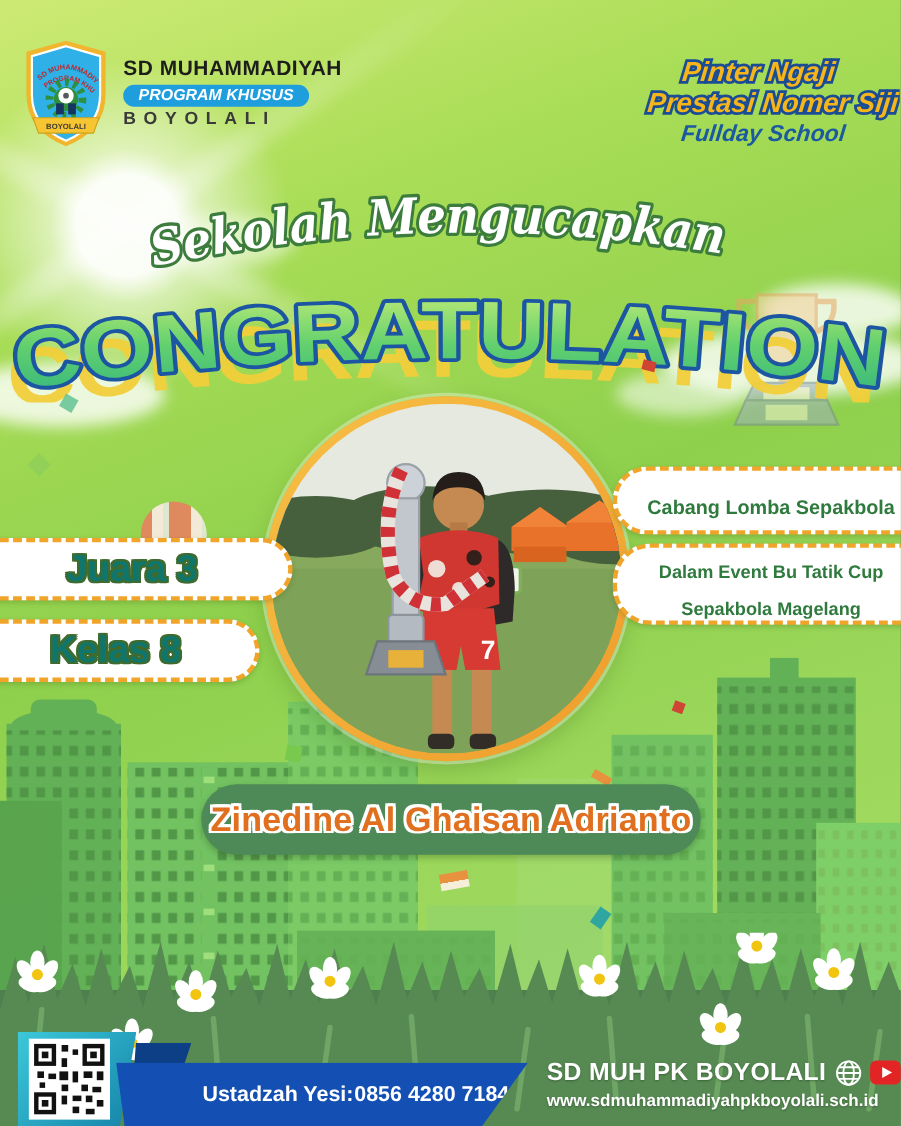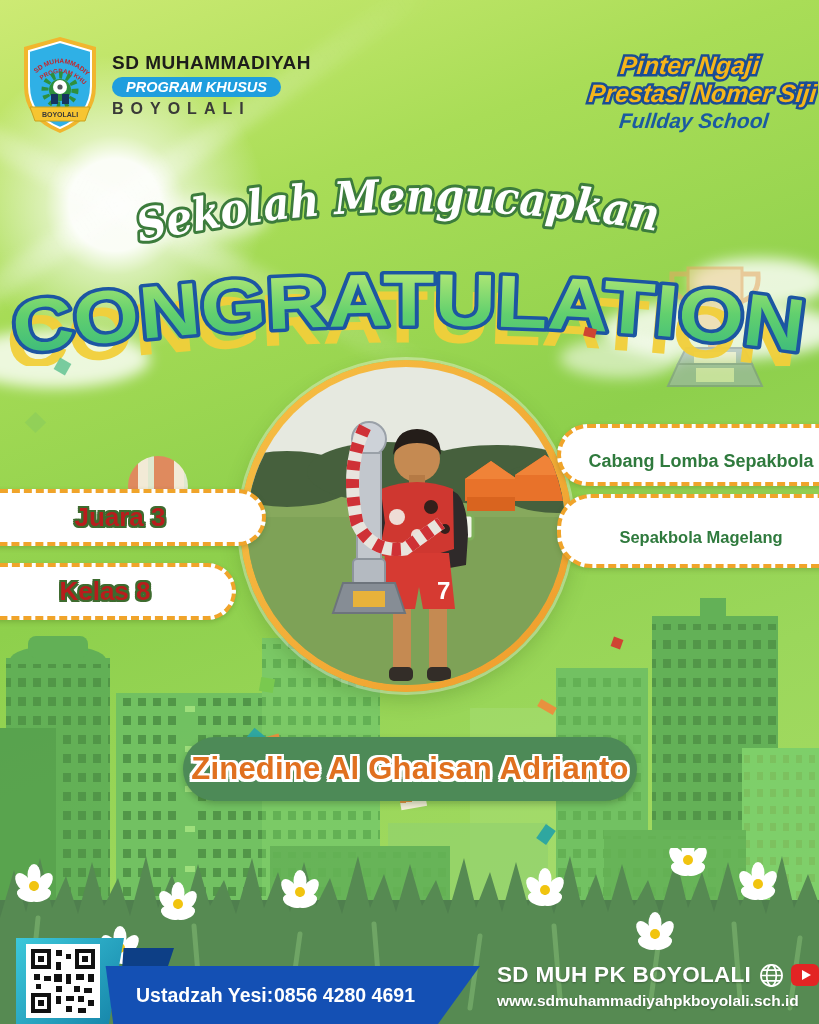--- a/index.html
+++ b/index.html
@@ -15,47 +15,47 @@
   .cloud{position:absolute;background:rgba(255,255,255,.8);border-radius:50%;filter:blur(7px);}
   
   .logo-wrap{left:18px;top:34px;display:flex;align-items:center;gap:10px;}
   .logo-text .l1{font-size:19px;font-weight:800;color:#1d1d1b;letter-spacing:.5px;}
   .logo-text .l2{display:inline-block;margin-top:3px;background:#1f9ede;color:#fff;font-style:italic;font-weight:700;font-size:14.5px;padding:2px 14px;border-radius:10px;}
   .logo-text .l3{margin-top:3px;font-size:16px;font-weight:600;color:#3a3a38;letter-spacing:7px;}
   
   .pill{position:absolute;background:#fff;border:4px dashed #f0a42a;display:flex;flex-direction:column;align-items:center;justify-content:center;box-sizing:border-box;}
   .pill-left{border-radius:0 34px 34px 0;box-shadow:0 2px 5px rgba(60,90,20,.25);}
   .pill-right{border-radius:34px 0 0 34px;box-shadow:0 2px 5px rgba(60,90,20,.25);}
-  .award-txt{font-size:26px;font-weight:800;color:#b91c1c;
+  .award-txt{font-size:34px;font-weight:800;color:#0f766e;
     text-shadow:-2px -2px 0 #3e6b2f,2px -2px 0 #3e6b2f,-2px 2px 0 #3e6b2f,2px 2px 0 #3e6b2f,0 -2px 0 #3e6b2f,0 2px 0 #3e6b2f,-2px 0 0 #3e6b2f,2px 0 0 #3e6b2f;}
   .event-txt{font-size:18px;font-weight:800;color:#2f7a3d;line-height:1.2;text-align:center;margin-top:14px;}
   .event-txt.sm{font-size:16.5px;}
   
   .photo-ring{left:240px;top:360px;width:332px;height:332px;border-radius:50%;
     background:linear-gradient(135deg,#f6c045,#ef9c2c);padding:7px;box-sizing:border-box;
     box-shadow:0 0 0 3px rgba(255,255,255,.35),0 8px 20px rgba(50,90,20,.25);}
   .photo-inner{width:100%;height:100%;border-radius:50%;overflow:hidden;}
   
   .name-banner{left:183px;top:713px;width:454px;height:64px;background:#4d8a57;border-radius:32px;
-    display:flex;align-items:center;justify-content:center;box-shadow:0 3px 6px rgba(40,70,25,.3);margin-top:24px;}
+    display:flex;align-items:center;justify-content:center;box-shadow:0 3px 6px rgba(40,70,25,.3);}
   .name-txt{font-size:31px;font-weight:800;letter-spacing:.2px;color:#e0701f;white-space:nowrap;
     text-shadow:-2.5px -2.5px 0 #fff,2.5px -2.5px 0 #fff,-2.5px 2.5px 0 #fff,2.5px 2.5px 0 #fff,0 -2.5px 0 #fff,0 2.5px 0 #fff,-2.5px 0 0 #fff,2.5px 0 0 #fff;}
   
   .balloon{left:128px;top:456px;width:60px;height:60px;border-radius:50%;
     background:repeating-linear-gradient(90deg,#df8a5e 0 10px,#f2ead6 10px 20px,#dfe8cf 20px 26px,#df8a5e 26px 36px);}
   
   .cf{position:absolute;}
   
   .qr-block{left:16px;top:938px;width:108px;height:86px;background:linear-gradient(135deg,#3cc8da,#1583a8);
     clip-path:polygon(0 0,100% 0,86% 100%,0 100%);display:flex;align-items:center;}
   .wedge{left:118px;top:948px;width:56px;height:76px;background:#0d3f86;clip-path:polygon(10% 0,100% 0,55% 100%,0 100%);}
   .blue-banner{left:98px;top:966px;width:382px;height:58px;background:#1450b4;
     clip-path:polygon(2% 0,100% 0,89% 100%,4% 100%);display:flex;flex-direction:column;justify-content:center;gap:3px;padding-left:38px;box-sizing:border-box;}
   .contact-row{display:flex;color:#fff;font-weight:800;font-size:19.5px;}
-  .contact-row .cname{width:138px;}
+  .contact-row .cname{width:138px;margin-left:48px;}
   .info-line{left:130px;top:930px;display:flex;align-items:center;gap:9px;color:#fff;}
   .info-line .txt{font-size:21px;font-weight:800;letter-spacing:.2px;text-shadow:0 1px 2px rgba(0,0,0,.25);}
   .school-block{left:497px;top:962px;width:310px;color:#fff;}
   .school-line{display:flex;align-items:center;gap:8px;}
   .school-name{font-size:22.5px;font-weight:800;letter-spacing:.3px;text-shadow:0 1px 2px rgba(0,0,0,.3);white-space:nowrap;}
   .icons{display:flex;gap:7px;align-items:center;}
   .ic-yt{width:28px;height:22px;border-radius:6px;background:#e32424;}
   .ic-yt .tri{width:0;height:0;border-left:9px solid #fff;border-top:5.5px solid transparent;border-bottom:5.5px solid transparent;margin-left:2px;}
   .website{margin-top:4px;font-size:15.5px;font-weight:700;text-shadow:0 1px 2px rgba(0,0,0,.3);white-space:nowrap;}
 </style>
@@ -274,20 +274,21 @@
     <div class="award-txt">Juara 3</div>
   </div>
   <div class="pill pill-left" style="left:-26px;top:563px;width:262px;height:57px">
     <div class="award-txt">Kelas 8</div>
   </div>
 
   <div class="pill pill-right" style="right:-26px;top:424px;width:288px;height:62px">
     <div class="event-txt">Cabang Lomba Sepakbola</div>
   </div>
   <div class="pill pill-right" style="right:-26px;top:494px;width:288px;height:74px">
+    <div class="event-txt sm">Dalam Event Bu Tatik Cup</div>
     <div class="event-txt sm">Sepakbola Magelang</div>
   </div>
 
   <div class="abs name-banner">
     <div class="name-txt">Zinedine Al Ghaisan Adrianto</div>
   </div>
 
   <svg class="abs" style="left:0;top:848px" width="819" height="176" viewBox="0 0 819 176">
     <rect y="52" width="819" height="124" fill="#4f7f4e"></rect>
     <path d="M0 70 L14 22 L26 64 L40 10 L52 60 L66 28 L78 66 L92 14 L104 58 L118 30 L130 68 L146 8 L158 60 L172 26 L184 64 L198 16 L210 58 L224 32 L236 66 L252 10 L264 60 L278 24 L290 64 L304 14 L316 58 L330 30 L342 66 L358 8 L370 60 L384 26 L396 64 L410 16 L422 58 L436 32 L448 66 L464 10 L476 60 L490 24 L502 64 L516 14 L528 58 L542 30 L554 66 L570 8 L582 60 L596 26 L608 64 L622 16 L634 58 L648 32 L660 66 L676 10 L688 60 L702 24 L714 64 L728 14 L740 58 L754 30 L766 66 L782 8 L794 60 L808 26 L819 56 V176 H0 Z" fill="#568a52"></path>
@@ -363,21 +364,21 @@
           <rect x="56" y="12" width="6" height="6"></rect>
           <rect x="12" y="56" width="6" height="6"></rect>
         </g>
     </svg>
   </div>
 
 
   <div class="abs blue-banner">
     <div class="contact-row">
       <span class="cname">Ustadzah Yesi:</span>
-      <span class="cphone">0856 4280 4691</span>
+      <span class="cphone">0856 4280 7184</span>
     </div>
   </div>
 
   <div class="abs school-block">
     <div class="school-line">
       <span class="school-name">SD MUH PK BOYOLALI</span>
       <span class="icons">
         <svg width="25" height="25" viewBox="-13 -13 26 26">
           <g fill="none" stroke="#ffffff" stroke-width="1.8">
               <circle r="11"></circle>

